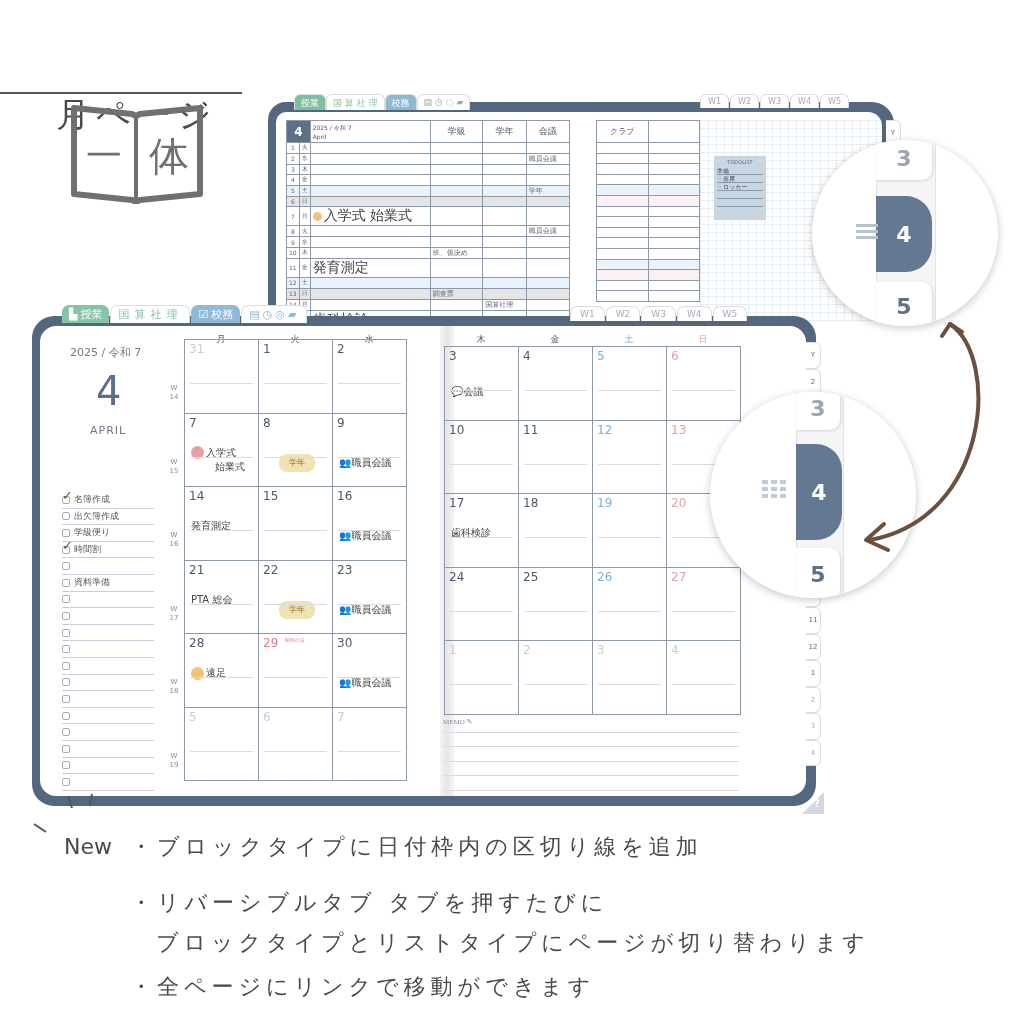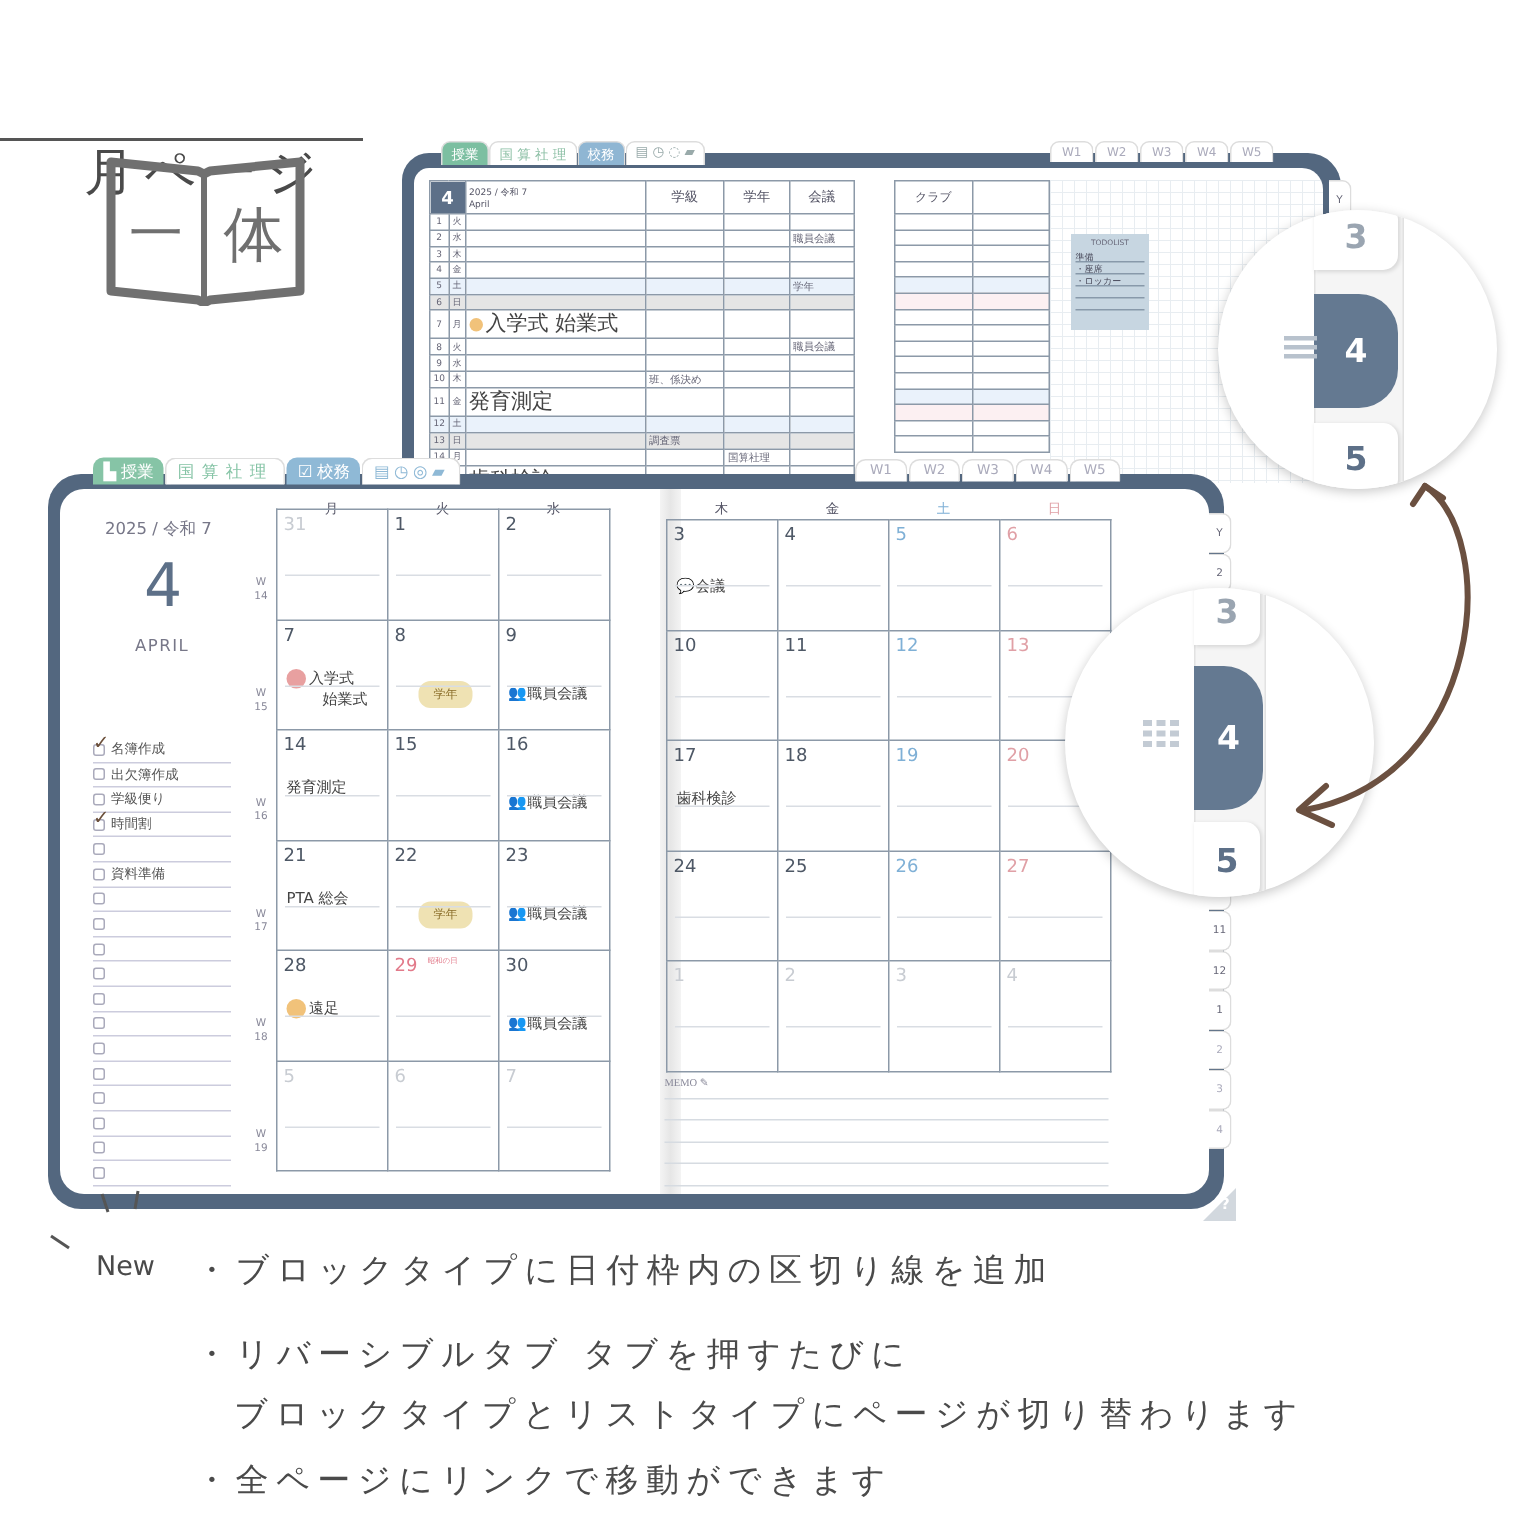--- a/index.html
+++ b/index.html
@@ -104,21 +104,21 @@
   .mag .tabsel { position: absolute; background: #647991; border-radius: 0 26px 26px 0; display: flex; align-items: center; justify-content: center; font-weight: bold; color: #fff; }
   .lines-ic { position: absolute; width: 22px; }
   .lines-ic i { display: block; height: 3px; background: #b8c2cd; margin-bottom: 3px; }
   .dots-ic { position: absolute; display: grid; grid-template-columns: repeat(3, 6px); gap: 3px; }
   .dots-ic i { width: 6px; height: 4px; background: #c3cbd4; display: block; }
 
   .arrow { position: absolute; left: 850px; top: 318px; width: 140px; height: 240px; }
 
   
   .burst { position: absolute; left: 30px; top: 790px; width: 80px; height: 50px; }
-  .new { position: absolute; left: 64px; top: 834px; font-size: 18px; color: #4a4a4a; }
+  .new { position: absolute; left: 64px; top: 834px; font-size: 22px; color: #4a4a4a; }
   .feat { position: absolute; font-size: 22px; color: #4a4a4a; letter-spacing: 5px; white-space: nowrap; }
 </style>
 </head>
 <body>
 
 <div class="hdr-title">月ページ</div>
 <div class="hdr-line"></div>
 <svg class="book-icon" viewBox="0 0 134 102">
   <path d="M4 6 L62 12 L66 14 L70 12 L130 6 L130 92 L70 98 L66 100 L62 98 L4 92 Z" fill="none" stroke="#707070" stroke-width="6" stroke-linejoin="round"></path>
   <line x1="66" y1="14" x2="66" y2="98" stroke="#707070" stroke-width="4"></line>

